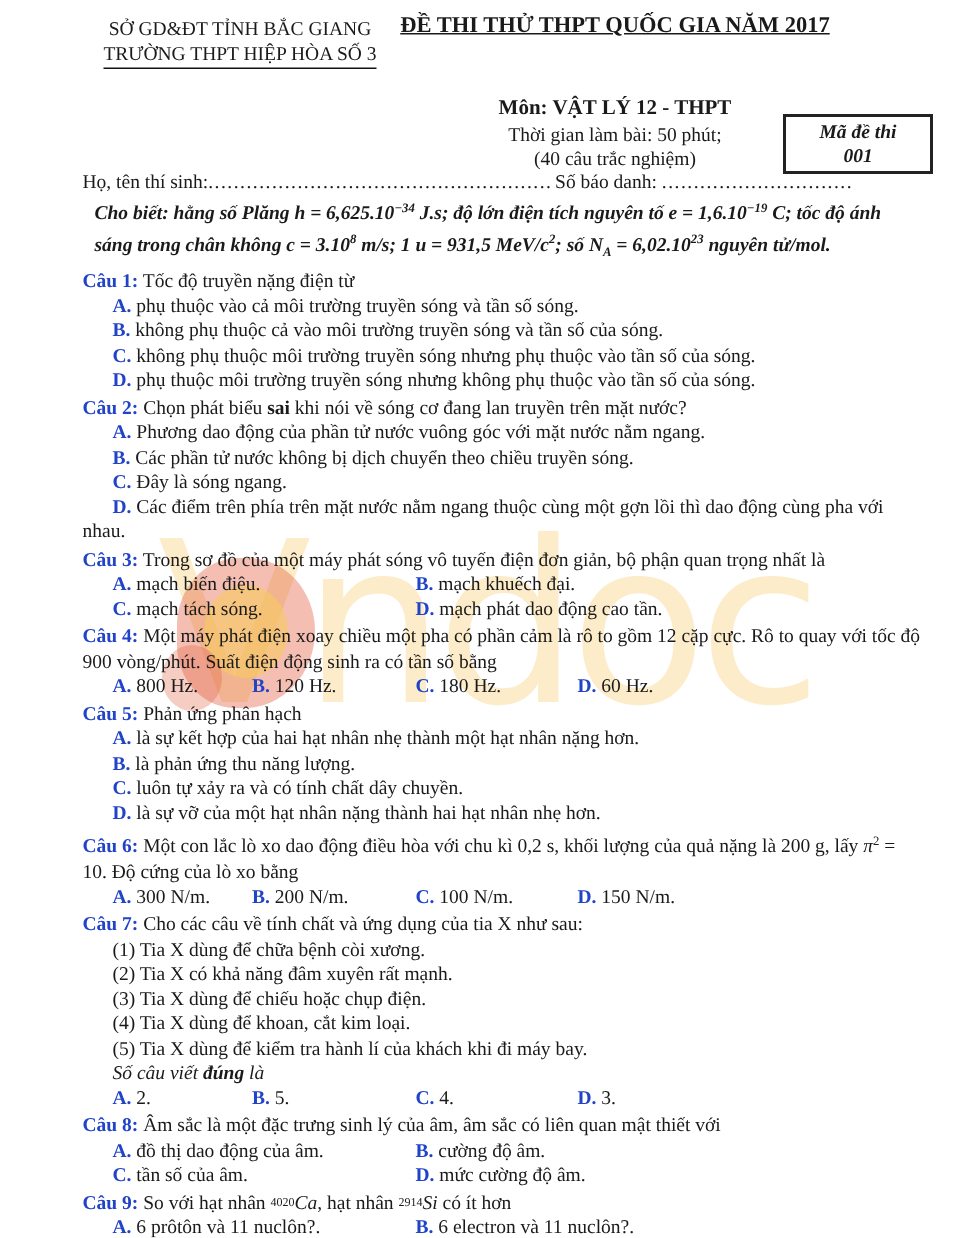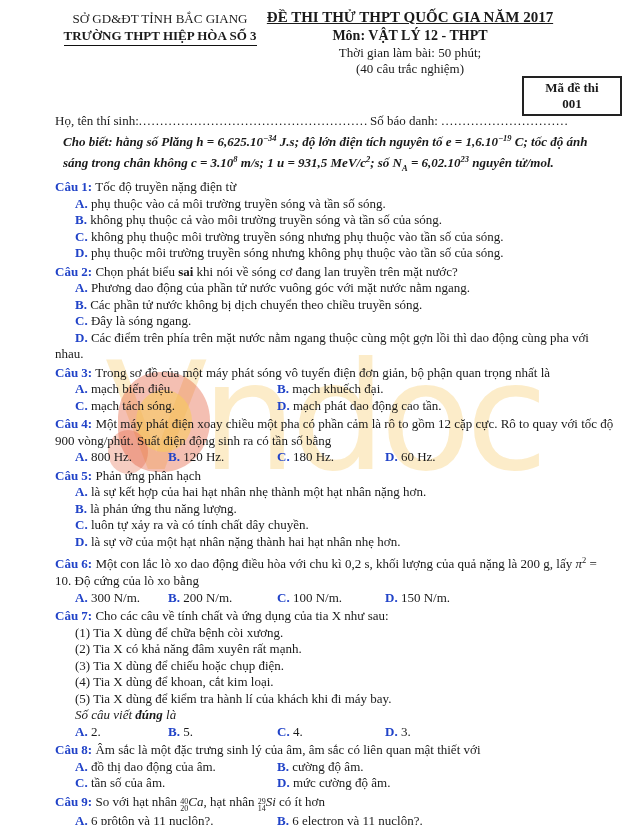--- a/index.html
+++ b/index.html
@@ -26,29 +26,29 @@
   }
   .wm-blob1{top:372px;left:118px;width:92px;height:100px;border-radius:48% 52% 55% 45%;
     background:rgba(226,88,52,0.38);}
   .wm-blob2{top:390px;left:136px;width:56px;height:62px;border-radius:50%;
     background:rgba(248,204,90,0.55);}
   .wm-blob3{top:430px;left:108px;width:40px;height:44px;border-radius:50%;
     background:rgba(226,88,52,0.30);}
   
   .hdr-left{position:absolute;left:35px;top:10px;width:250px;text-align:center;z-index:1;line-height:17px;}
   .hdr-left .dept{font-size:13px;}
-  .hdr-left .school{font-size:13px;font-weight:bold;border-bottom:1.5px solid #111;display:inline-block;padding-bottom:1px;}
+  .hdr-left .school{font-size:13px;font-weight:normal;border-bottom:1.5px solid #111;display:inline-block;padding-bottom:1px;}
   .hdr-right{position:absolute;left:255px;top:8px;width:310px;text-align:center;z-index:1;}
   .hdr-right .title{font-size:15px;font-weight:bold;line-height:19px;text-decoration:underline;}
-  .hdr-right .subject{font-size:14px;font-weight:bold;line-height:18px;}
+  .hdr-right .subject{font-size:14px;font-weight:bold;line-height:18px;margin-top:37px;}
   .hdr-right .it{font-size:13px;line-height:16px;}
   .code-box{
     position:absolute;right:18px;top:76px;z-index:1;
     border:2px solid #222;width:88px;padding:2px 4px;
-    text-align:center;font-weight:bold;font-size:13px;line-height:16px;
+    text-align:center;font-weight:bold;font-size:13px;line-height:16px;font-style:italic;
   }
   
   .content{position:absolute;top:112px;left:0;width:640px;z-index:1;padding:0 26px 0 55px;box-sizing:border-box;}
   .student{font-size:13px;line-height:18px;white-space:nowrap;}
   .dots{display:inline-block;overflow:hidden;white-space:nowrap;vertical-align:bottom;letter-spacing:1px;}
   .dots1{width:228px;}
   .dots2{width:128px;}
   .constants{
     font-weight:bold;font-style:italic;
     padding-left:8px;line-height:17.5px;font-size:13px;
@@ -59,21 +59,21 @@
   .q-head{}
   .q-label{color:var(--blue);font-weight:bold;}
   .opt{text-indent:20px;}
   .opts-grid4{display:grid;grid-template-columns:93px 109px 108px auto;padding-left:20px;}
   .opts-grid2{display:grid;grid-template-columns:202px auto;padding-left:20px;}
   .opts-grid4 .opt,.opts-grid2 .opt{text-indent:0;}
   .L{color:var(--blue);font-weight:bold;}
   .stmt{padding-left:20px;}
   .summary{padding-left:20px;font-style:italic;}
   .nuclide{display:inline-block;white-space:nowrap;}
-  .nuc-nums{display:inline-flex;flex-direction:column;font-size:8px;line-height:7.5px;text-align:left;vertical-align:2px;}
+  .nuc-nums{display:inline-flex;flex-direction:row;font-size:8px;line-height:7.5px;text-align:left;vertical-align:2px;}
   .nuc-sym{font-size:13px;}
 </style>
 </head>
 <body>
 
 <div class="wm wm-text">Vndoc</div>
 <div class="wm wm-blob1"></div>
 <div class="wm wm-blob2"></div>
 <div class="wm wm-blob3"></div>
 

